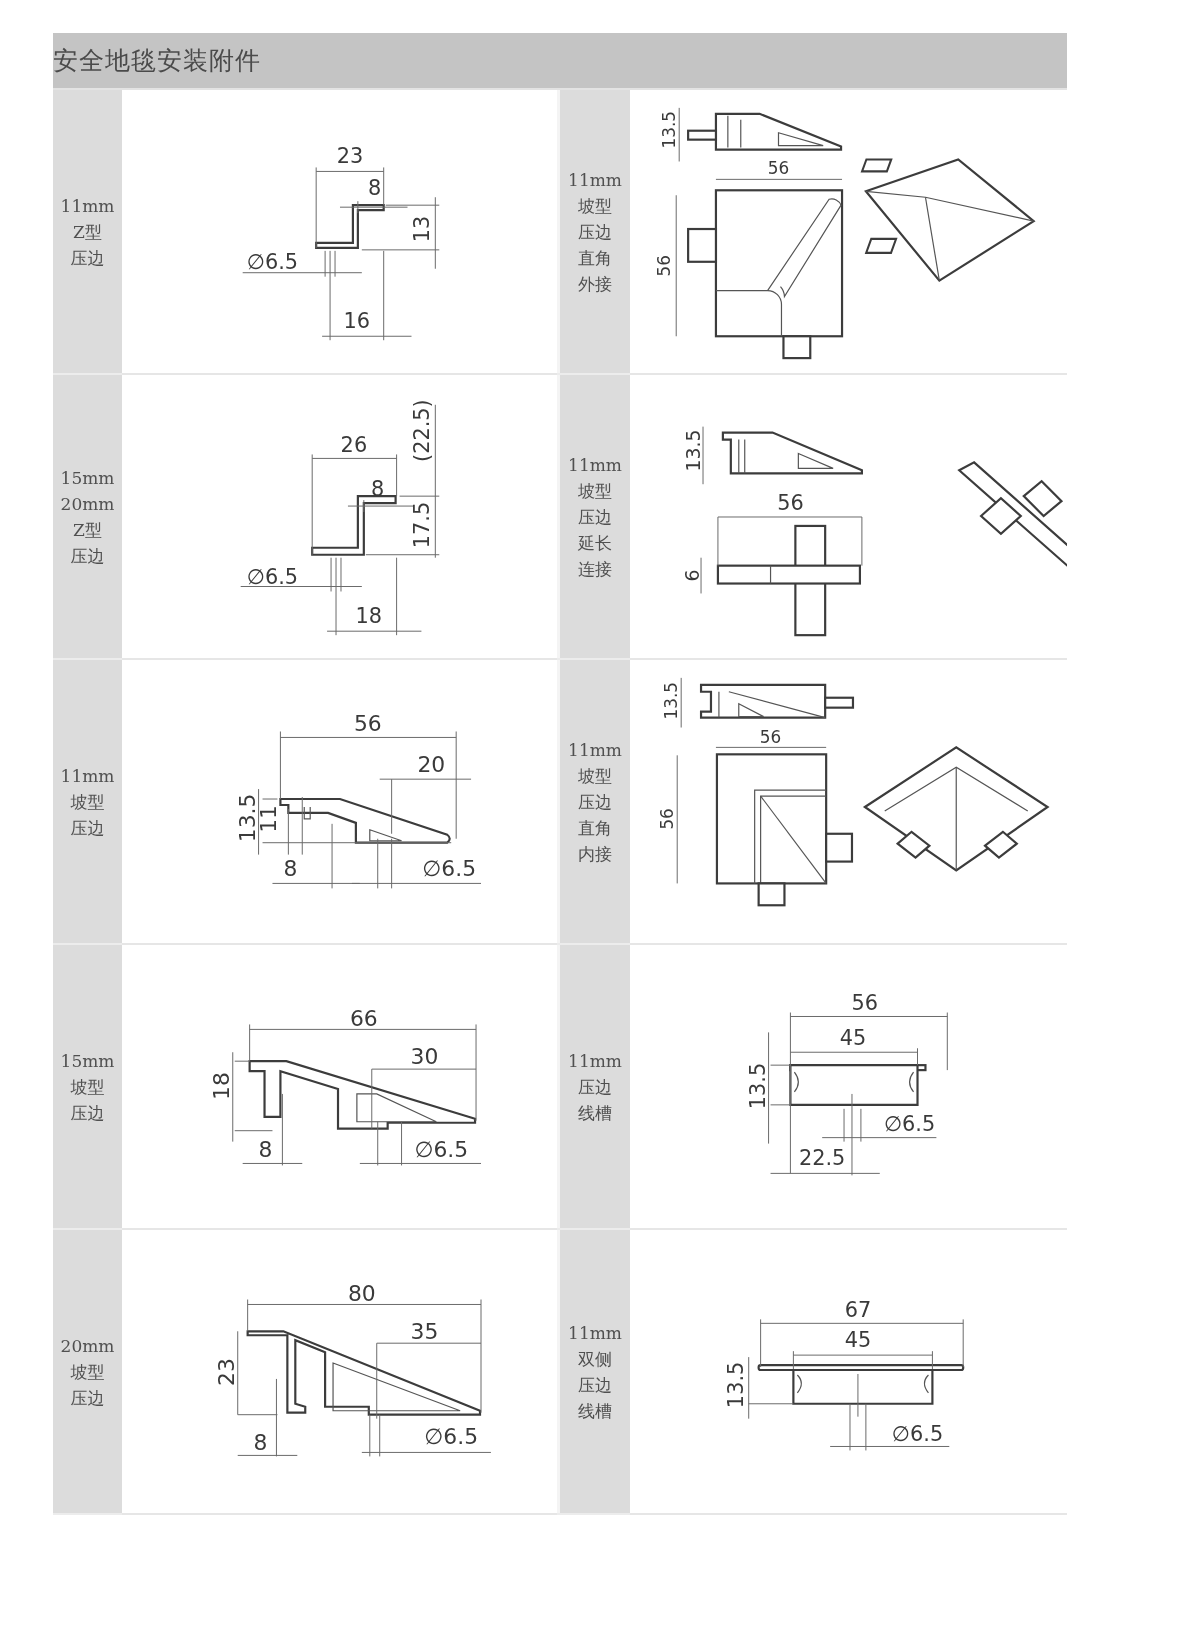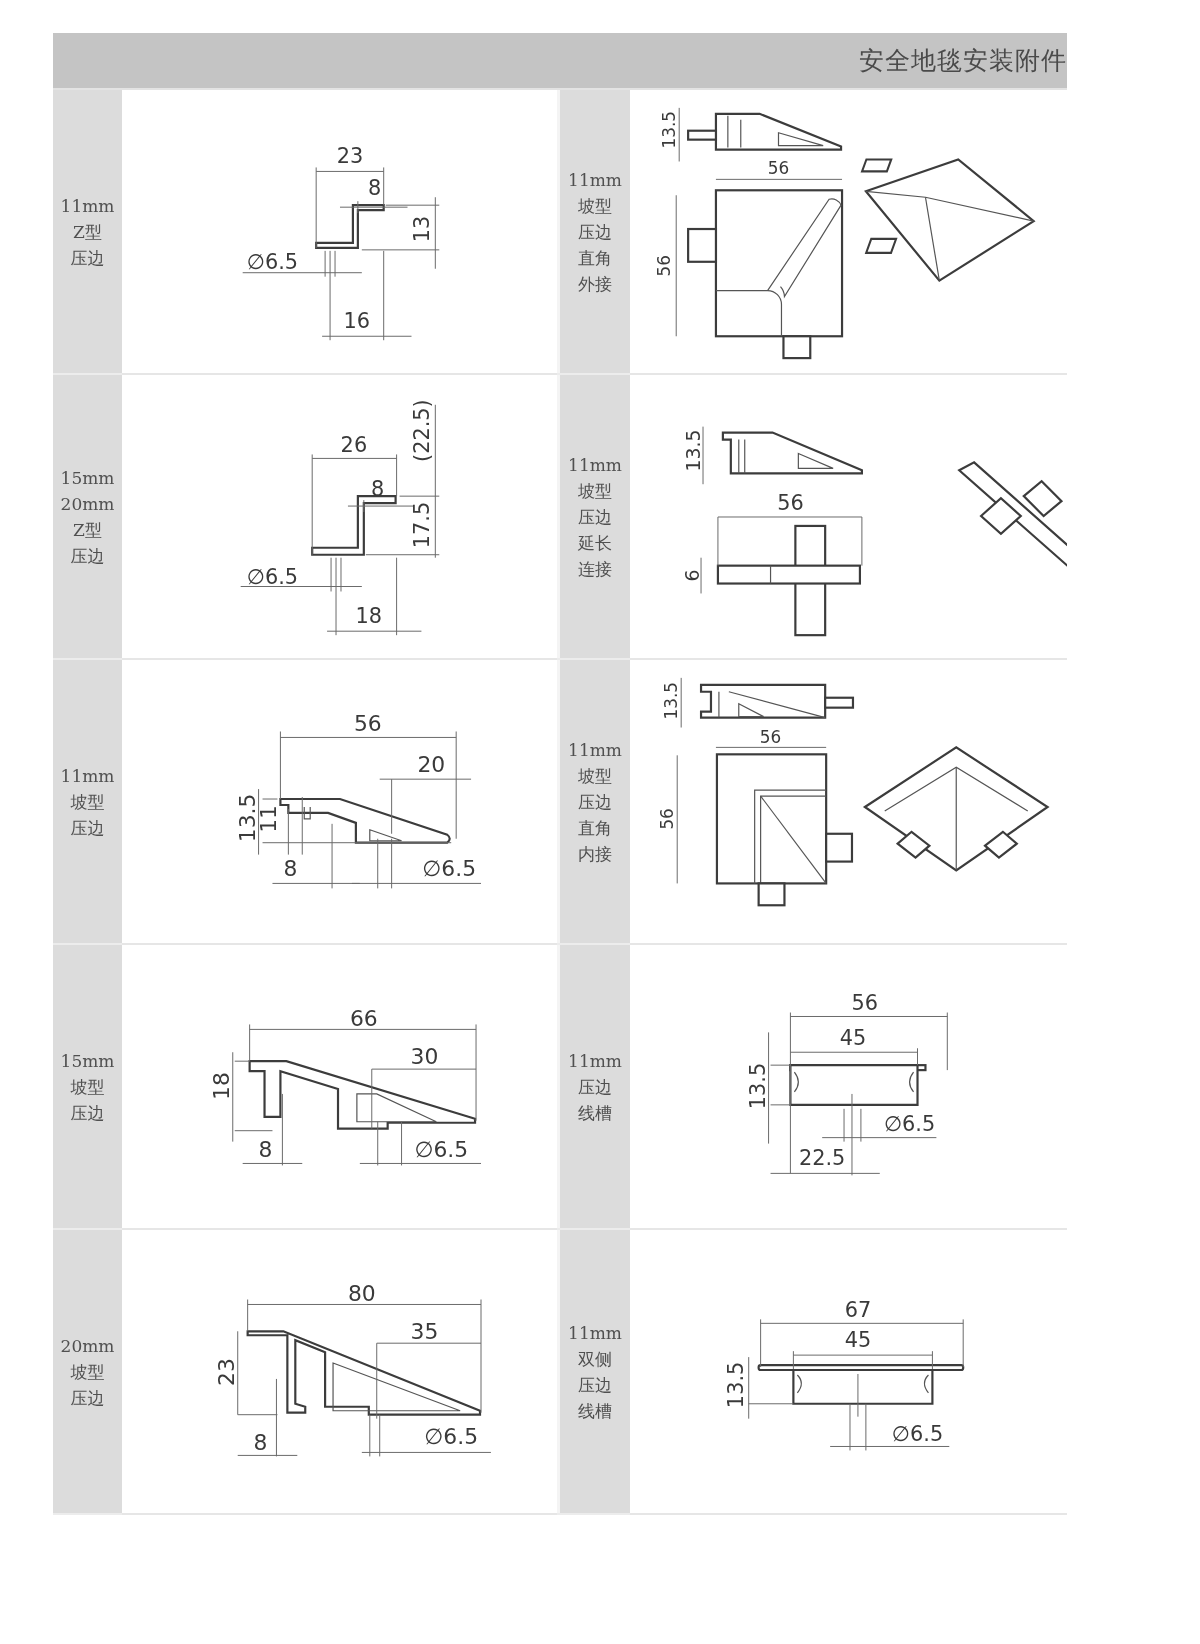--- a/index.html
+++ b/index.html
@@ -1,18 +1,18 @@
 <!DOCTYPE html>
 <html><head>
 <meta charset="utf-8">
 <style>
   html,body{margin:0;padding:0;background:#ffffff;}
   body{width:1200px;height:1644px;position:relative;overflow:hidden;font-family:"DejaVu Serif",serif;}
   .sheet{position:absolute;left:53px;top:33px;width:1014px;}
-  .title-bar{height:55px;background:#c4c4c4;display:flex;align-items:center;justify-content:flex-end;border-bottom:2px solid #e3e3e3;}
+  .title-bar{height:55px;background:#c4c4c4;display:flex;align-items:center;justify-content:flex-start;border-bottom:2px solid #e3e3e3;}
   .title-bar span{font-family:"DejaVu Serif",serif;font-size:25px;color:#4a4a4a;letter-spacing:1px;}
   .grid{display:grid;grid-template-columns:69px 435px 3px 70px 437px;grid-auto-rows:285px;}
   .label{background:#dcdcdc;display:flex;align-items:center;justify-content:center;text-align:center;border-bottom:2px solid #ececec;}
   .label .lines{display:flex;flex-direction:column;align-items:center;}
   .label .lines span{font-family:"DejaVu Serif",serif;font-size:17px;line-height:26px;color:#505050;}
   .cell{background:#ffffff;border-bottom:2px solid #e6e6e6;position:relative;}
   .gap{background:#f4f4f4;border-bottom:2px solid #ececec;}
   .cell svg{position:absolute;left:0;top:0;width:100%;height:100%;}
   svg text{font-family:"DejaVu Sans",sans-serif;fill:#3a3a3a;}
   .prof{fill:#ffffff;stroke:#3c3c3c;stroke-width:2.2;}

